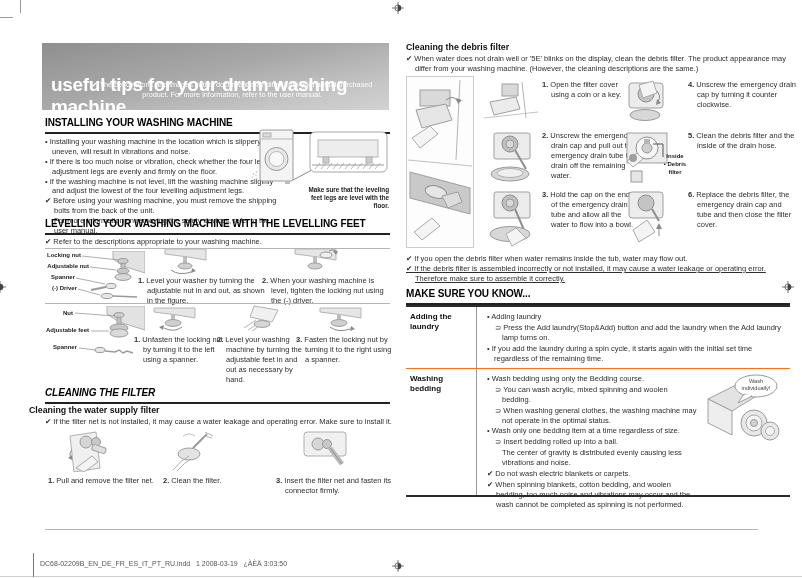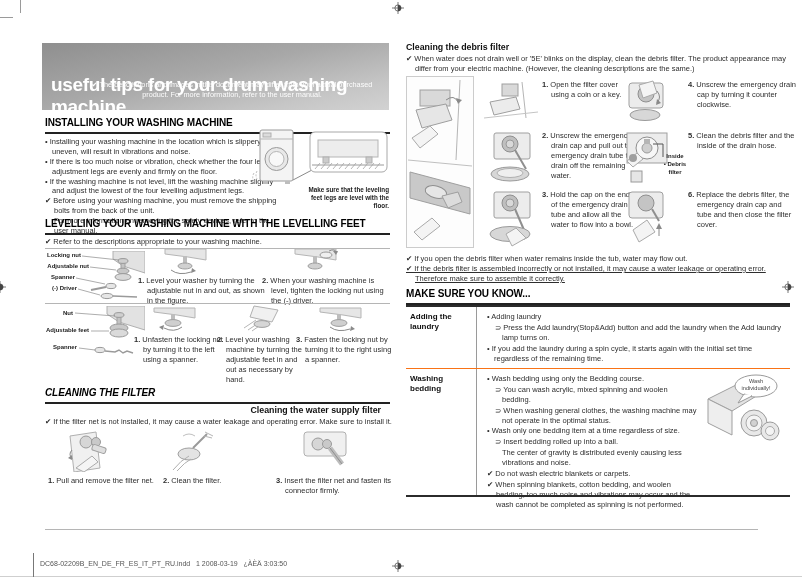--- a/index.html
+++ b/index.html
@@ -209,21 +209,21 @@
     <b>1.</b> <span>Unfasten the locking nut by turning it to the left using a spanner.</span>
   </div>
   <div class="abs line step" style="left:217px;top:335px;width:76px;">
     <b>2.</b> <span>Level your washing machine by turning the adjustable feet in and out as necessary by hand.</span>
   </div>
   <div class="abs line step" style="left:296px;top:335px;width:88px;">
     <b>3.</b> <span>Fasten the locking nut by turning it to the right using a spanner.</span>
   </div>
 
   <div class="abs h1" style="left:45px;top:387px;width:345px;font-style:italic;">CLEANING THE FILTER</div>
-  <div class="abs h2" style="left:36px;top:405px;width:345px;text-align:right;">Cleaning the water supply filter</div>
+  <div class="abs h2" style="left:29px;top:405px;width:345px;">Cleaning the water supply filter</div>
   <div class="abs line hang9" style="left:45px;top:417px;width:345px;">✔ If the filter net is not installed, it may cause a water leakage and operating error. Make sure to install it.</div>
   <div class="abs" style="left:66px;top:430px;">
     <svg width="52" height="42" viewBox="0 0 52 42">
       <polygon points="4,6 30,2 34,38 8,42" fill="#f0f0f0" stroke="#b0b0b0"></polygon>
       <circle cx="20" cy="12" r="6" fill="#d6d6d6" stroke="#9a9a9a"></circle>
       <circle cx="30" cy="12" r="4.5" fill="#c9c9c9" stroke="#9a9a9a"></circle>
       <rect x="26" y="16" width="14" height="6" rx="2" fill="#dedede" stroke="#9f9f9f" transform="rotate(18 33 19)"></rect>
       <polygon points="10,38 26,26 32,32 18,42" fill="#f5f5f5" stroke="#aaaaaa"></polygon>
       <path d="M6 20 q-4 4 0 9" stroke="#8a8a8a" fill="none"></path>
       <polygon points="6,30 2,28 6,25" fill="#8a8a8a"></polygon>
@@ -251,21 +251,21 @@
     <b>1.</b> <span>Pull and remove the filter net.</span>
   </div>
   <div class="abs line step" style="left:163px;top:476px;width:100px;">
     <b>2.</b> <span>Clean the filter.</span>
   </div>
   <div class="abs line step" style="left:276px;top:476px;width:112px;">
     <b>3.</b> <span>Insert the filter net and fasten its connector firmly.</span>
   </div>
 
   <div class="abs h2" style="left:406px;top:42px;width:384px;">Cleaning the debris filter</div>
-  <div class="abs line hang9" style="left:406px;top:54px;width:384px;">✔ When water does not drain well or '5E' blinks on the display, clean the debris filter. The product appearance may differ from your electric machine. (However, the cleaning descriptions are the same.)</div>
+  <div class="abs line hang9" style="left:406px;top:54px;width:384px;">✔ When water does not drain well or '5E' blinks on the display, clean the debris filter. The product appearance may differ from your washing machine. (However, the cleaning descriptions are the same.)</div>
 
   <div class="abs" style="left:406px;top:76px;">
     <svg width="68" height="172" viewBox="0 0 68 172">
       <rect x="0.5" y="0.5" width="67" height="171" fill="#fdfdfd" stroke="#cccccc"></rect>
       <line x1="54" y1="4" x2="50" y2="84" stroke="#b5b5b5"></line>
       <rect x="14" y="14" width="30" height="16" fill="#d9d9d9" stroke="#9f9f9f"></rect>
       <polygon points="10,34 40,28 46,44 16,52" fill="#e6e6e6" stroke="#9f9f9f"></polygon>
       <path d="M40 24 q8 -6 12 2" stroke="#8a8a8a" fill="none"></path>
       <polygon points="52,28 56,24 50,22" fill="#8a8a8a"></polygon>
       <polygon points="6,62 24,50 32,58 14,72" fill="#f4f4f4" stroke="#aaaaaa"></polygon>

